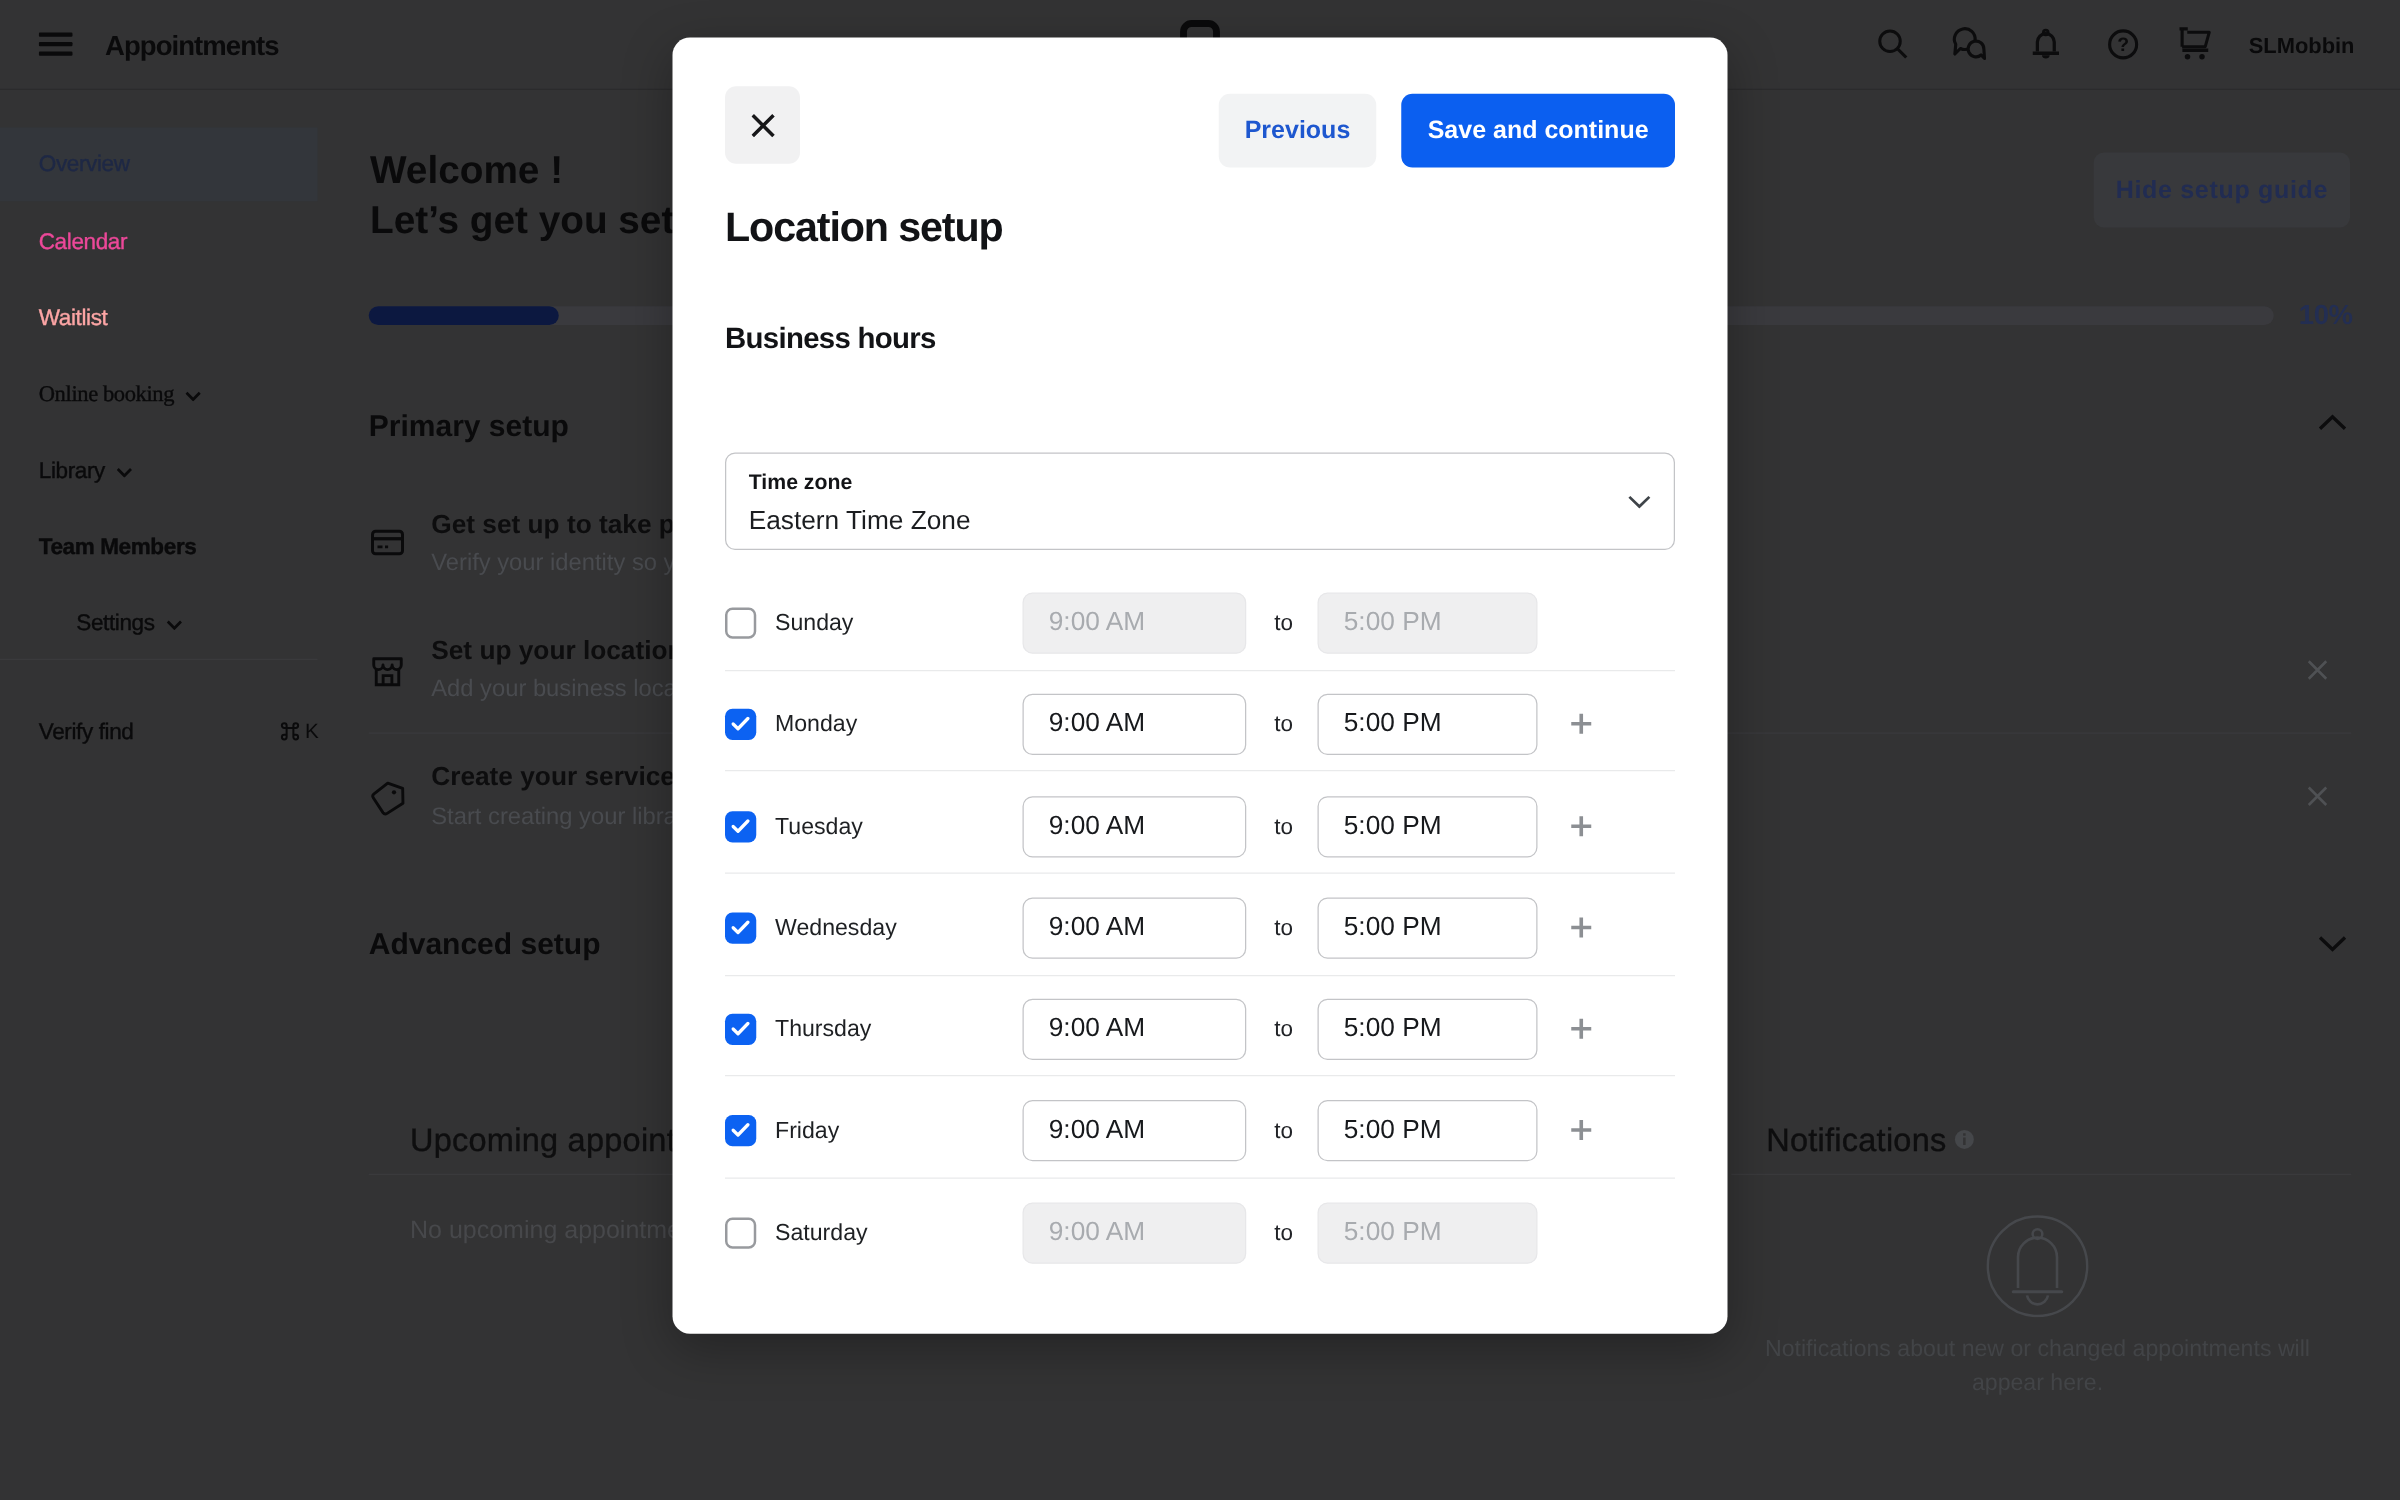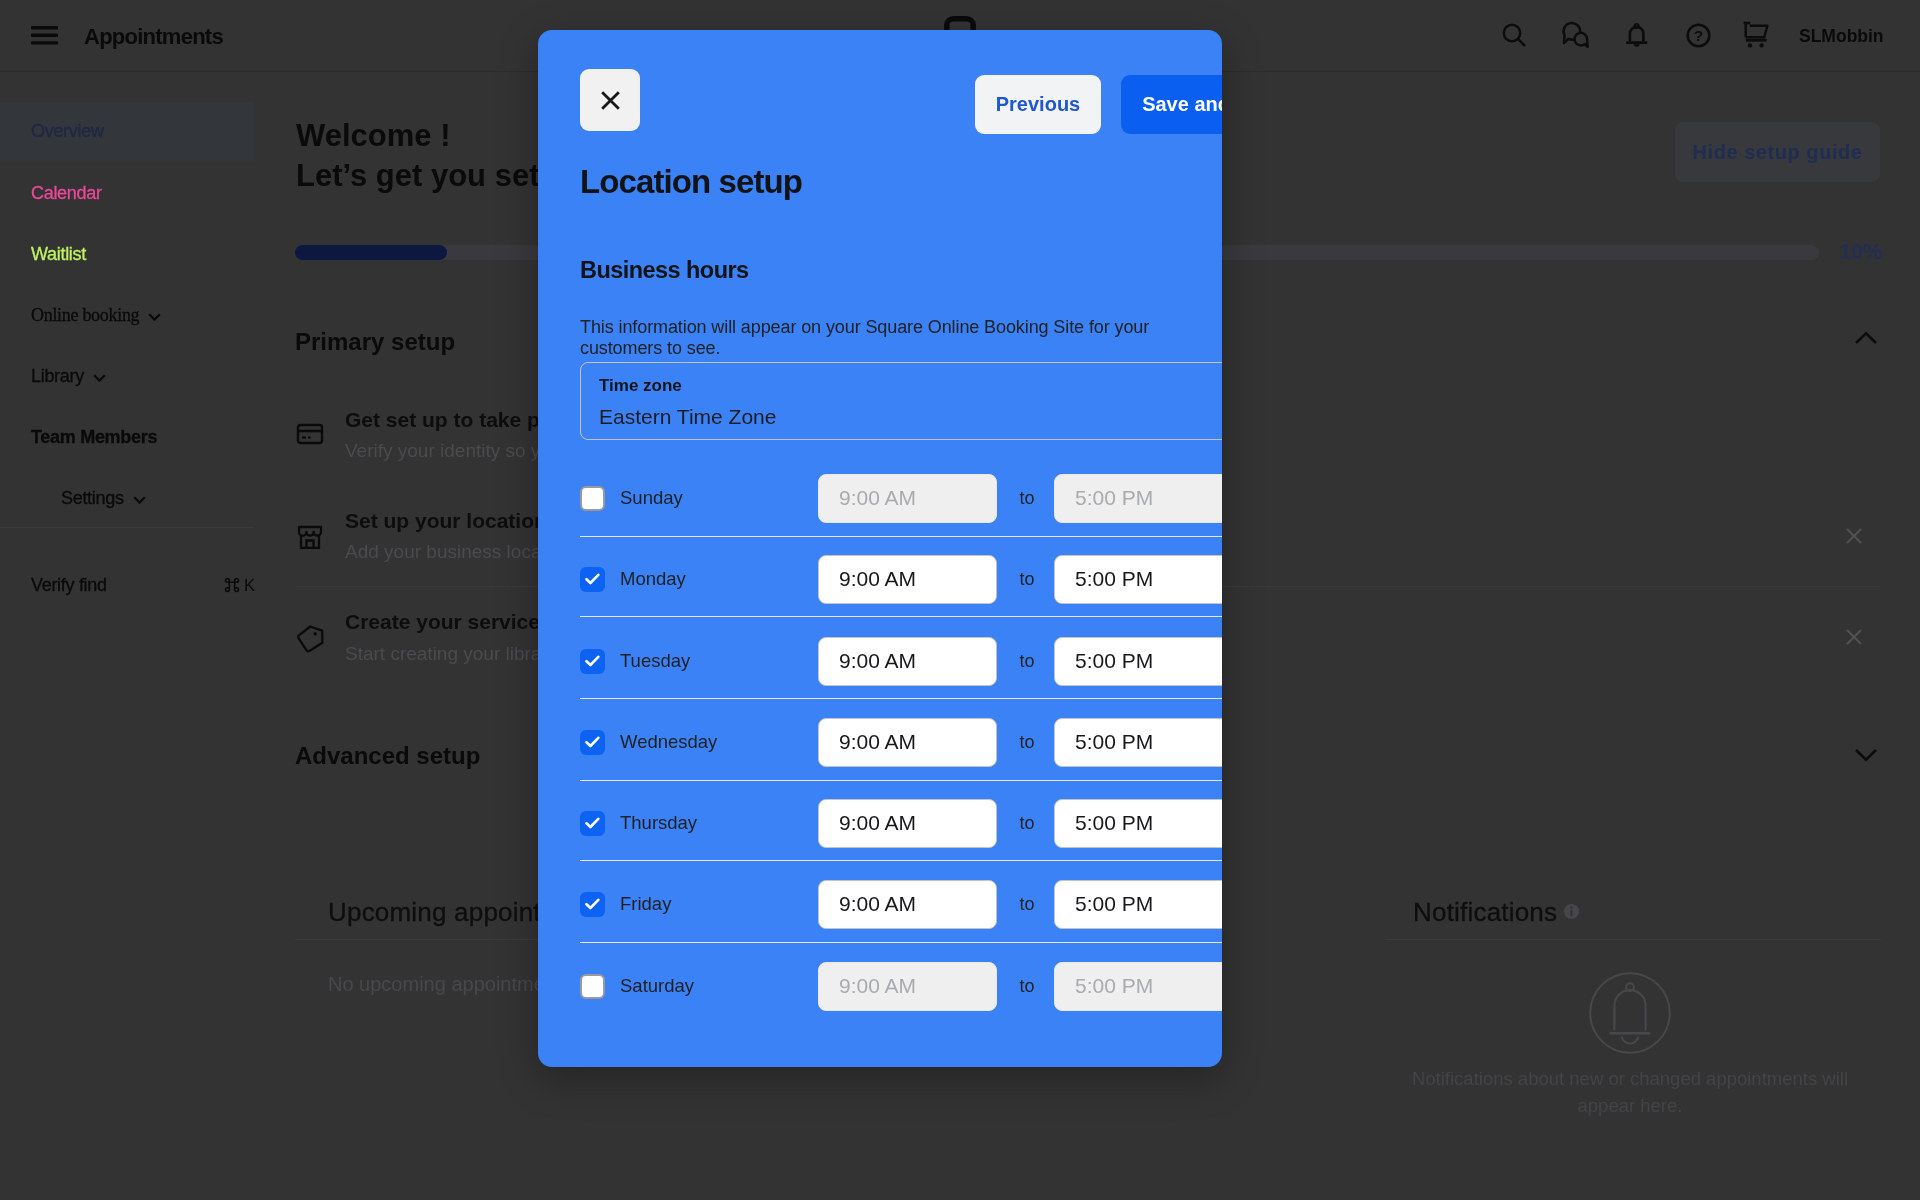--- a/index.html
+++ b/index.html
@@ -45,21 +45,21 @@
 <path d="M3.7 1.6 V16.3" stroke="#0c0c0d" stroke-width="2.5" fill="none"></path>
 <path d="M7.8 4.8 H25.4 L22.2 16.3 H3.7" fill="none" stroke="#0c0c0d" stroke-width="2.4" stroke-linejoin="round"></path>
 <line x1="3.9" y1="19.2" x2="24.6" y2="19.2" stroke="#0c0c0d" stroke-width="2.9"></line>
 <circle cx="8" cy="24.4" r="2.2" fill="#0c0c0d"></circle>
       <circle cx="19.6" cy="24.4" r="2.2" fill="#0c0c0d"></circle>
     </svg>
 <div class="abs ct" style="left:1799px;top:0;height:73px;font-size:17.5px;font-weight:700;color:#0a0a0b;">SLMobbin</div>
 <div class="abs" style="left:0;top:102px;width:254px;height:59px;background:#33363b;"></div>
 <div class="abs ct" style="left:31px;top:102px;height:59px;font-size:18px;font-weight:500;color:#1e2845;letter-spacing:-0.3px;-webkit-text-stroke:0.3px;">Overview</div>
 <div class="abs ct" style="left:31px;top:178px;height:30px;font-size:18px;font-weight:500;color:#ec4899;letter-spacing:-0.3px;-webkit-text-stroke:0.3px;">Calendar</div>
-<div class="abs ct" style="left:31px;top:239px;height:30px;font-size:18px;font-weight:500;color:#bef264;letter-spacing:-0.3px;-webkit-text-stroke:0.3px;">Waitlist</div>
+<div class="abs ct" style="left:31px;top:239px;height:30px;font-size:18px;font-weight:500;color:#fca5a5;letter-spacing:-0.3px;-webkit-text-stroke:0.3px;">Waitlist</div>
 <div class="abs ct" style="left:31px;top:300px;height:30px;font-size:18px;font-weight:500;color:#0a0a0b;letter-spacing:-0.3px;font-family:Liberation Serif, serif;-webkit-text-stroke:0.3px;">Online booking<svg style="margin-left:9px;margin-top:3px;" width="13" height="8" viewBox="0 0 13 8">
         <path d="M1.2 1.2 L6.5 6.6 L11.8 1.2" fill="none" stroke="#0a0a0b" stroke-width="2.2"></path>
       </svg></div>
 <div class="abs ct" style="left:31px;top:361px;height:30px;font-size:18px;font-weight:500;color:#0a0a0b;letter-spacing:-0.3px;justify-content:center;-webkit-text-stroke:0.3px;">Library<svg style="margin-left:9px;margin-top:3px;" width="13" height="8" viewBox="0 0 13 8">
         <path d="M1.2 1.2 L6.5 6.6 L11.8 1.2" fill="none" stroke="#0a0a0b" stroke-width="2.2"></path>
       </svg></div>
 <div class="abs ct" style="left:31px;top:422px;height:30px;font-size:18px;font-weight:700;color:#0a0a0b;letter-spacing:-0.3px;-webkit-text-stroke:0.3px;">Team Members</div>
 <div class="abs ct" style="left:31px;top:483px;height:30px;font-size:18px;font-weight:500;color:#0a0a0b;letter-spacing:-0.3px;margin-left:30px;-webkit-text-stroke:0.3px;">Settings<svg style="margin-left:9px;margin-top:3px;" width="13" height="8" viewBox="0 0 13 8">
         <path d="M1.2 1.2 L6.5 6.6 L11.8 1.2" fill="none" stroke="#0a0a0b" stroke-width="2.2"></path>
       </svg></div>
@@ -121,31 +121,30 @@
     </svg>
 <div class="abs" style="left:1385px;top:939px;width:496px;height:1px;background:#3a3a3c;"></div>
 <svg class="abs" style="left:1589px;top:972px;" width="82" height="82" viewBox="0 0 82 82">
 <circle cx="41" cy="41" r="39.8" fill="none" stroke="#46484c" stroke-width="2"></circle>
 <circle cx="41" cy="15.2" r="3.9" fill="none" stroke="#46484c" stroke-width="2"></circle>
 <path d="M25.4 58.3 V33.7 A15.6 15.6 0 0 1 56.6 33.7 V58.3" fill="none" stroke="#46484c" stroke-width="2.1"></path>
 <line x1="21.6" y1="61.3" x2="60.4" y2="61.3" stroke="#46484c" stroke-width="2.4" stroke-linecap="round"></line>
 <path d="M32.6 64.3 a8.5 8.5 0 0 0 16.8 0" fill="none" stroke="#46484c" stroke-width="2.1"></path>
     </svg>
 <div class="abs" style="left:1380px;top:1065px;width:500px;text-align:center;font-size:18.5px;color:#424447;line-height:27px;">Notifications about new or changed appointments will<br>appear here.</div>
-<div class="abs" style="left:538px;top:30px;width:684px;height:1037px;background:#3b82f6;border-radius:14px;box-shadow:0 12px 40px rgba(0,0,0,0.3);overflow:hidden;">
+<div class="abs" style="left:538px;top:30px;width:844px;height:1037px;background:#ffffff;border-radius:14px;box-shadow:0 12px 40px rgba(0,0,0,0.3);overflow:hidden;">
 <div class="abs ct" style="left:42px;top:39px;width:60px;height:62px;border-radius:9px;background:#f1f1f2;justify-content:center;">
         <svg width="19" height="19" viewBox="0 0 19 19">
           <path d="M1.2 1.2 L17.8 17.8 M17.8 1.2 L1.2 17.8" stroke="#18181a" stroke-width="2.8"></path>
         </svg>
       </div>
 <div class="abs ct" style="left:437px;top:45px;width:126px;height:59px;border-radius:9px;background:#f2f3f4;justify-content:center;font-size:20px;font-weight:700;color:#1e57cf;">Previous</div>
 <div class="abs ct" style="left:583px;top:45px;width:219px;height:59px;border-radius:9px;background:#0b5ff0;justify-content:center;font-size:20px;font-weight:700;color:#ffffff;">Save and continue</div>
 <div class="abs" style="left:42px;top:133px;font-size:33px;font-weight:700;color:#121316;letter-spacing:-0.9px;">Location setup</div>
 <div class="abs" style="left:42px;top:227px;font-size:23.5px;font-weight:700;color:#121316;letter-spacing:-0.55px;">Business hours</div>
-<div class="abs" style="left:42px;top:287px;font-size:18px;color:#202226;letter-spacing:-0.1px;">This information will appear on your Square Online Booking Site for your customers to see.</div>
 <div class="abs" style="left:42px;top:332px;width:760px;height:78px;border:1px solid #c3c4c7;border-radius:8px;"></div>
 <div class="abs" style="left:61px;top:346px;font-size:17px;font-weight:700;color:#131417;">Time zone</div>
 <div class="abs" style="left:61px;top:375px;font-size:21px;color:#1b1d20;">Eastern Time Zone</div>
 <svg class="abs" style="left:764px;top:366px;" width="19" height="11" viewBox="0 0 19 11">
         <path d="M1.5 1.5 L9.5 9.2 L17.5 1.5" fill="none" stroke="#3f4449" stroke-width="2.2"></path>
       </svg>
 <div class="abs" style="left:41.5px;top:455.5px;width:25px;height:25px;border-radius:6px;border:2px solid #989a9e;background:#fff;"></div>
 <div class="abs ct" style="left:82px;top:454px;height:28px;font-size:18.5px;color:#1e2023;">Sunday</div>
 <div class="abs ct" style="left:280px;top:443.5px;width:179px;height:49px;border-radius:8px;background:#efeff0;border:1px solid #e7e7e9;color:#a8abaf;font-size:21px;padding-left:20px;">9:00 AM</div>
 <div class="abs ct" style="left:471px;top:454px;width:36px;height:28px;justify-content:center;font-size:18px;color:#212327;">to</div>

